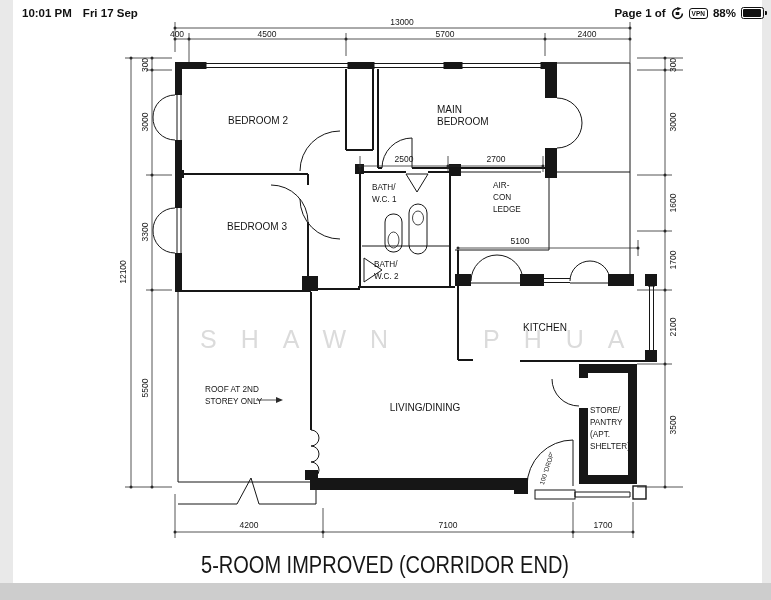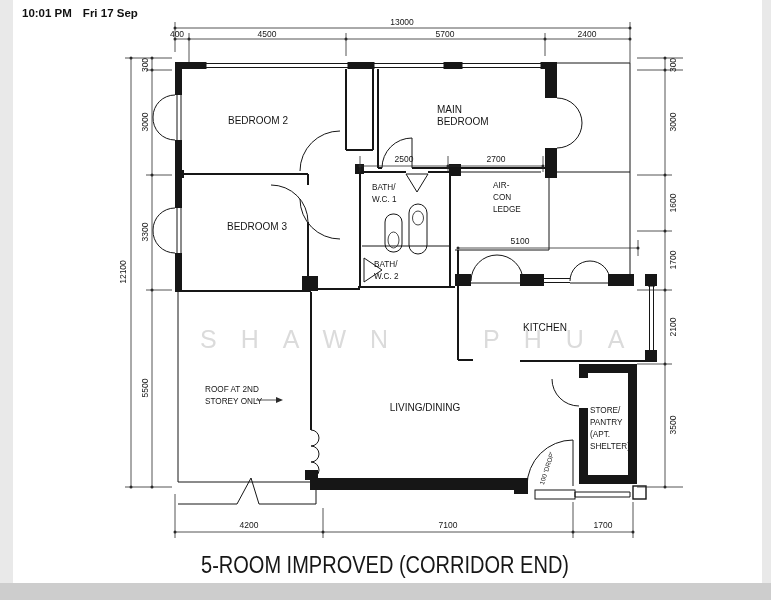--- a/index.html
+++ b/index.html
@@ -36,20 +36,34 @@
 </head>
 <body>
 
 <div class="screen">
 
   <div class="statusbar">
     <div class="sb-left">
       <span>10:01 PM</span>
       <span>Fri 17 Sep</span>
     </div>
+    <div class="sb-right">
+      <span>Page 1 of</span>
+      <svg width="13" height="13" viewBox="0 0 13 13">
+        <path d="M6.5 1.6 A4.9 4.9 0 1 0 11.4 6.5" stroke="#111" stroke-width="1.5" fill="none"></path>
+        <polygon points="6.2,0 10.6,1.6 6.2,3.4" fill="#111"></polygon>
+        <rect x="4.7" y="5" width="3.6" height="3" fill="#111"></rect>
+      </svg>
+      <span class="vpn">VPN</span>
+      <span>88%</span>
+      <span class="battery">
+          <span class="bfill"></span>
+          <span class="bcap"></span>
+        </span>
+    </div>
   </div>
 
   <svg class="plan" width="771" height="600" viewBox="0 0 771 600">
 
     <text class="wm" x="200" y="348">SHAWN PHUA</text>
 
     <g>
       <rect class="wall" x="178" y="62" width="28" height="7"></rect>
       <rect class="wall" x="348" y="62" width="26" height="7"></rect>
       <rect class="wall" x="444" y="62" width="18" height="7"></rect>

